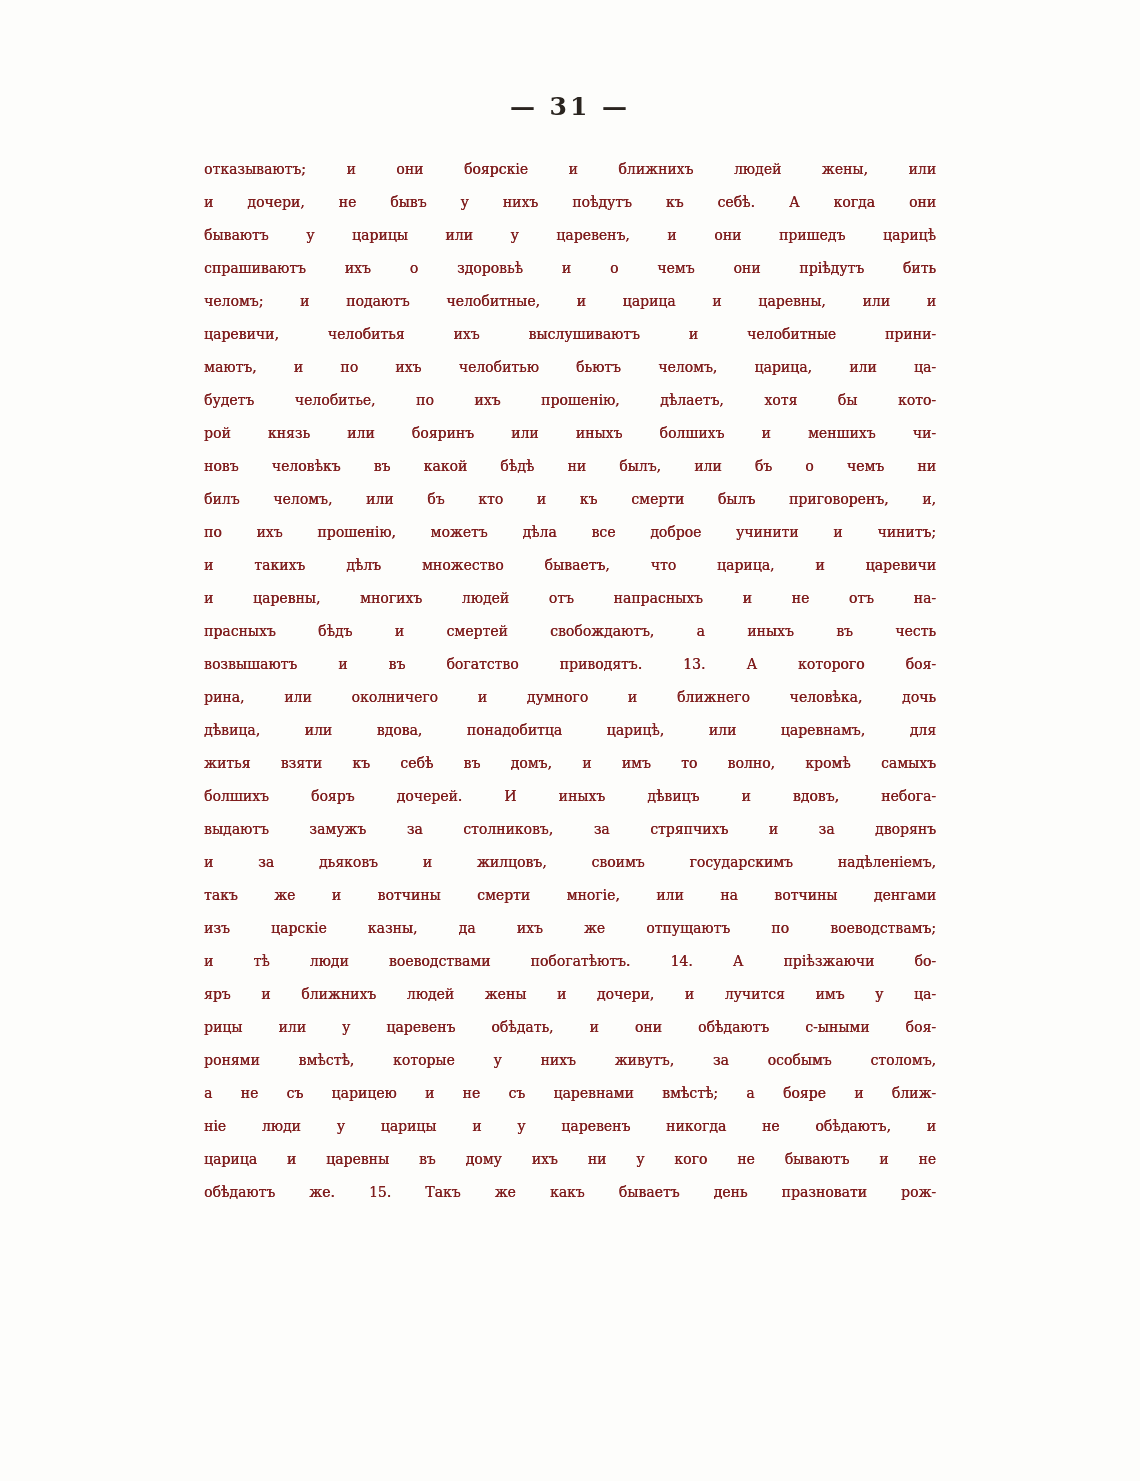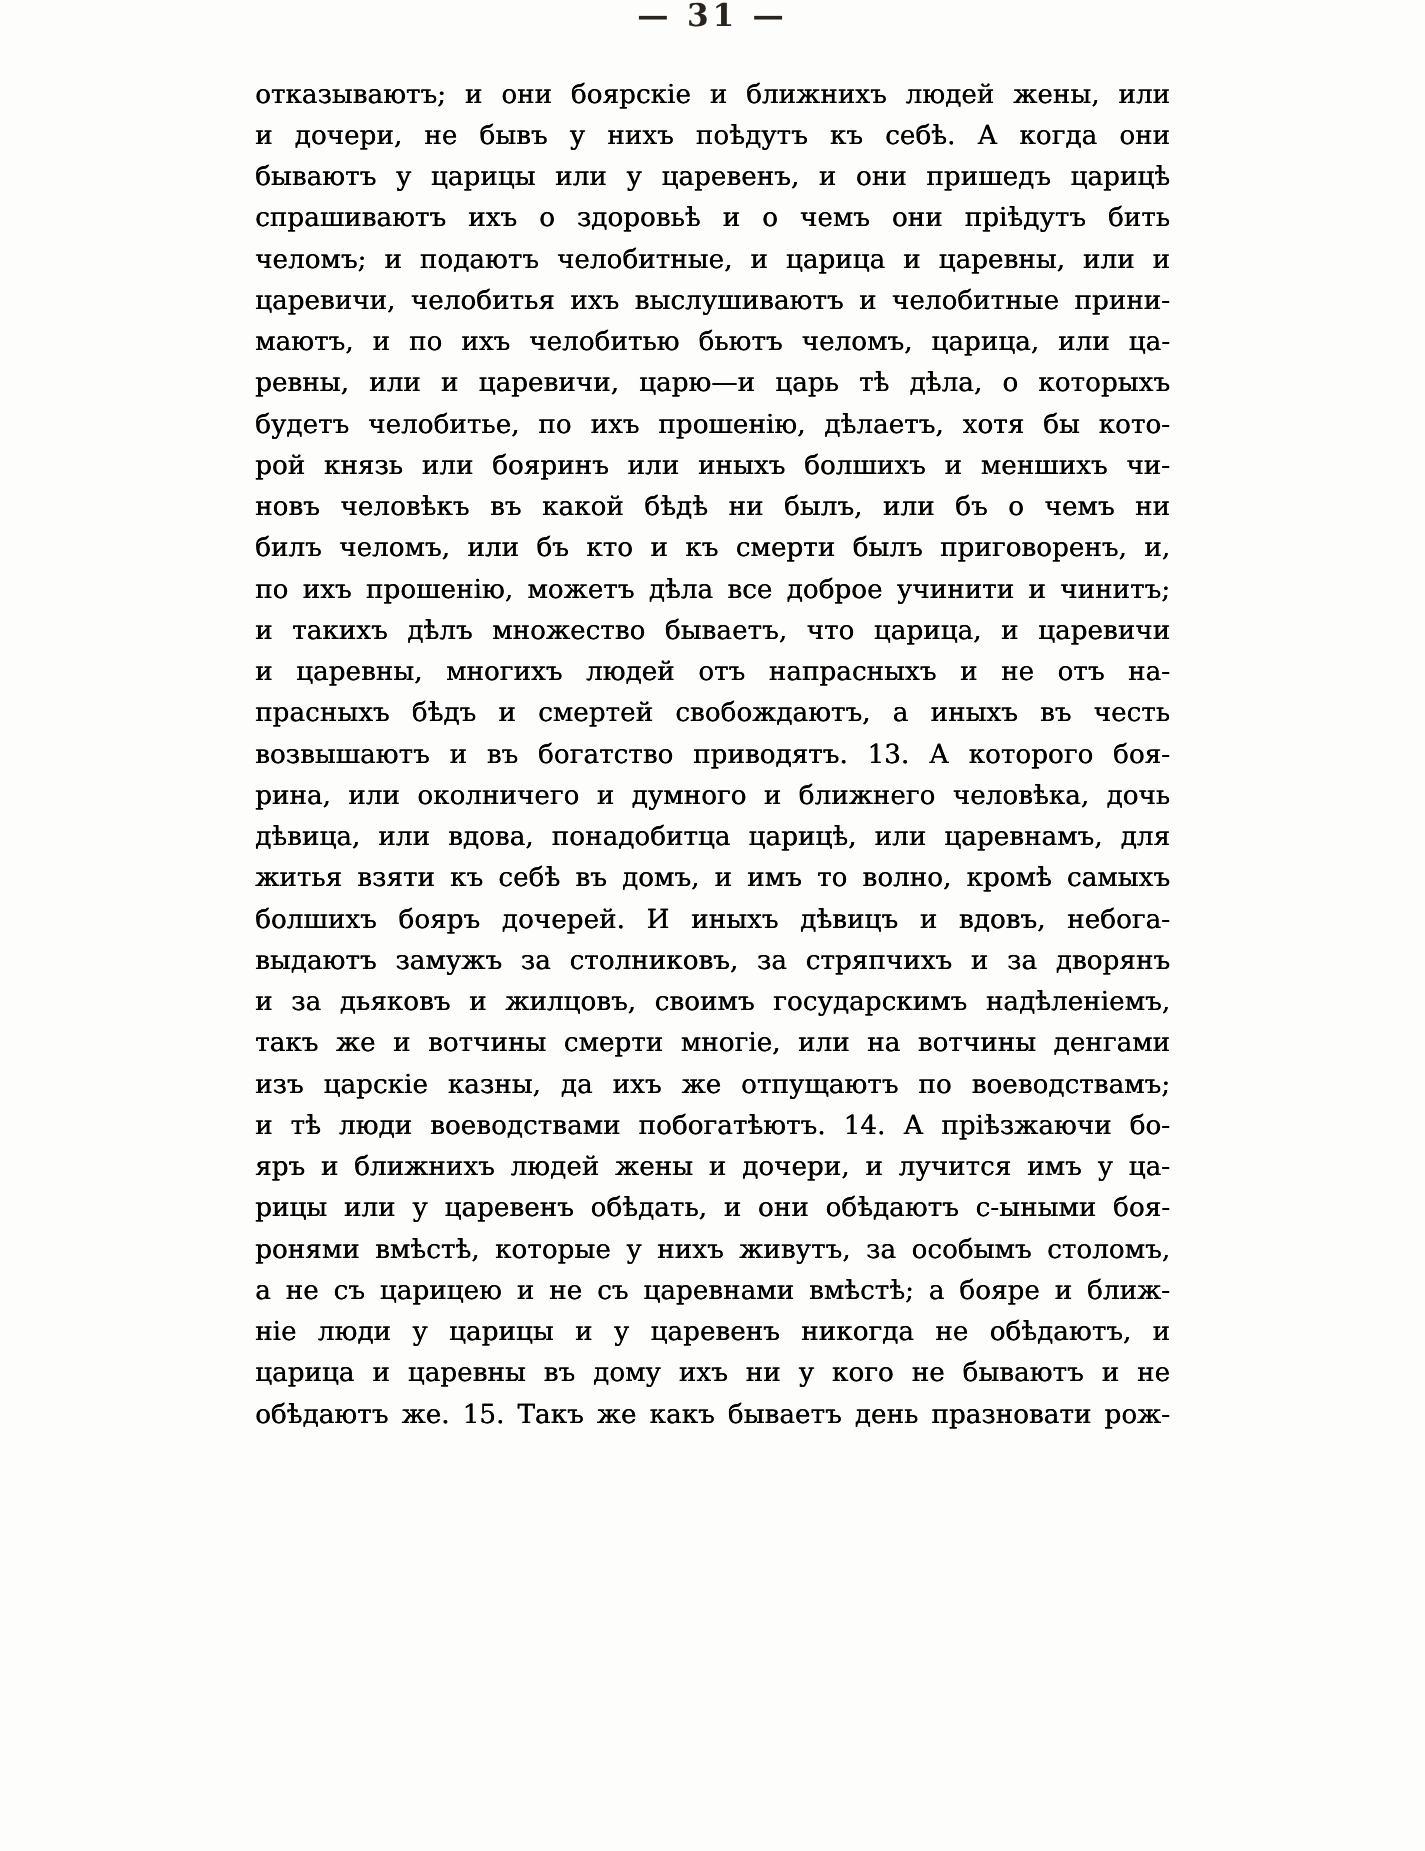--- a/index.html
+++ b/index.html
@@ -12,56 +12,56 @@
     background: #fdfdfb;
     overflow: hidden;
     font-family: "DejaVu Serif", "Liberation Serif", serif;
   }
   .page {
     width: 1140px;
     height: 1481px;
     position: relative;
   }
   .page-number {
+    margin-top: 94px;
     text-align: center;
     font-size: 25px;
     line-height: 25px;
     font-weight: bold;
     letter-spacing: 3px;
     color: #2a241f;
   }
   .text-block {
     margin-top: 34px;
     margin-left: 204px;
     width: 732px;
   }
   .text-line {
-    font-size: 21px;
+    font-size: 14px;
     line-height: 33px;
     text-align: justify;
     text-align-last: justify;
-    color: #000000;
+    color: #7f1d1d;
     text-shadow: 0.3px 0 0 currentColor;
     white-space: normal;
   }
 </style>
 </head>
 <body>
 
 <div class="page">
   <div class="page-number">— 31 —</div>
   <div class="text-block">
       <div class="text-line">отказываютъ; и они боярскіе и ближнихъ людей жены, или</div>
       <div class="text-line">и дочери, не бывъ у нихъ поѣдутъ къ себѣ. А когда они</div>
       <div class="text-line">бываютъ у царицы или у царевенъ, и они пришедъ царицѣ</div>
       <div class="text-line">спрашиваютъ ихъ о здоровьѣ и о чемъ они пріѣдутъ бить</div>
       <div class="text-line">челомъ; и подаютъ челобитные, и царица и царевны, или и</div>
       <div class="text-line">царевичи, челобитья ихъ выслушиваютъ и челобитные прини-</div>
       <div class="text-line">маютъ, и по ихъ челобитью бьютъ челомъ, царица, или ца-</div>
-      <div class="text-line">ревны, или и царевичи, царю—и царь тѣ дѣла, о которыхъ</div>
       <div class="text-line">будетъ челобитье, по ихъ прошенію, дѣлаетъ, хотя бы кото-</div>
       <div class="text-line">рой князь или бояринъ или иныхъ болшихъ и меншихъ чи-</div>
       <div class="text-line">новъ человѣкъ въ какой бѣдѣ ни былъ, или бъ о чемъ ни</div>
       <div class="text-line">билъ челомъ, или бъ кто и къ смерти былъ приговоренъ, и,</div>
       <div class="text-line">по ихъ прошенію, можетъ дѣла все доброе учинити и чинитъ;</div>
       <div class="text-line">и такихъ дѣлъ множество бываетъ, что царица, и царевичи</div>
       <div class="text-line">и царевны, многихъ людей отъ напрасныхъ и не отъ на-</div>
       <div class="text-line">прасныхъ бѣдъ и смертей свобождаютъ, а иныхъ въ честь</div>
       <div class="text-line">возвышаютъ и въ богатство приводятъ. 13. А которого боя-</div>
       <div class="text-line">рина, или околничего и думного и ближнего человѣка, дочь</div>

